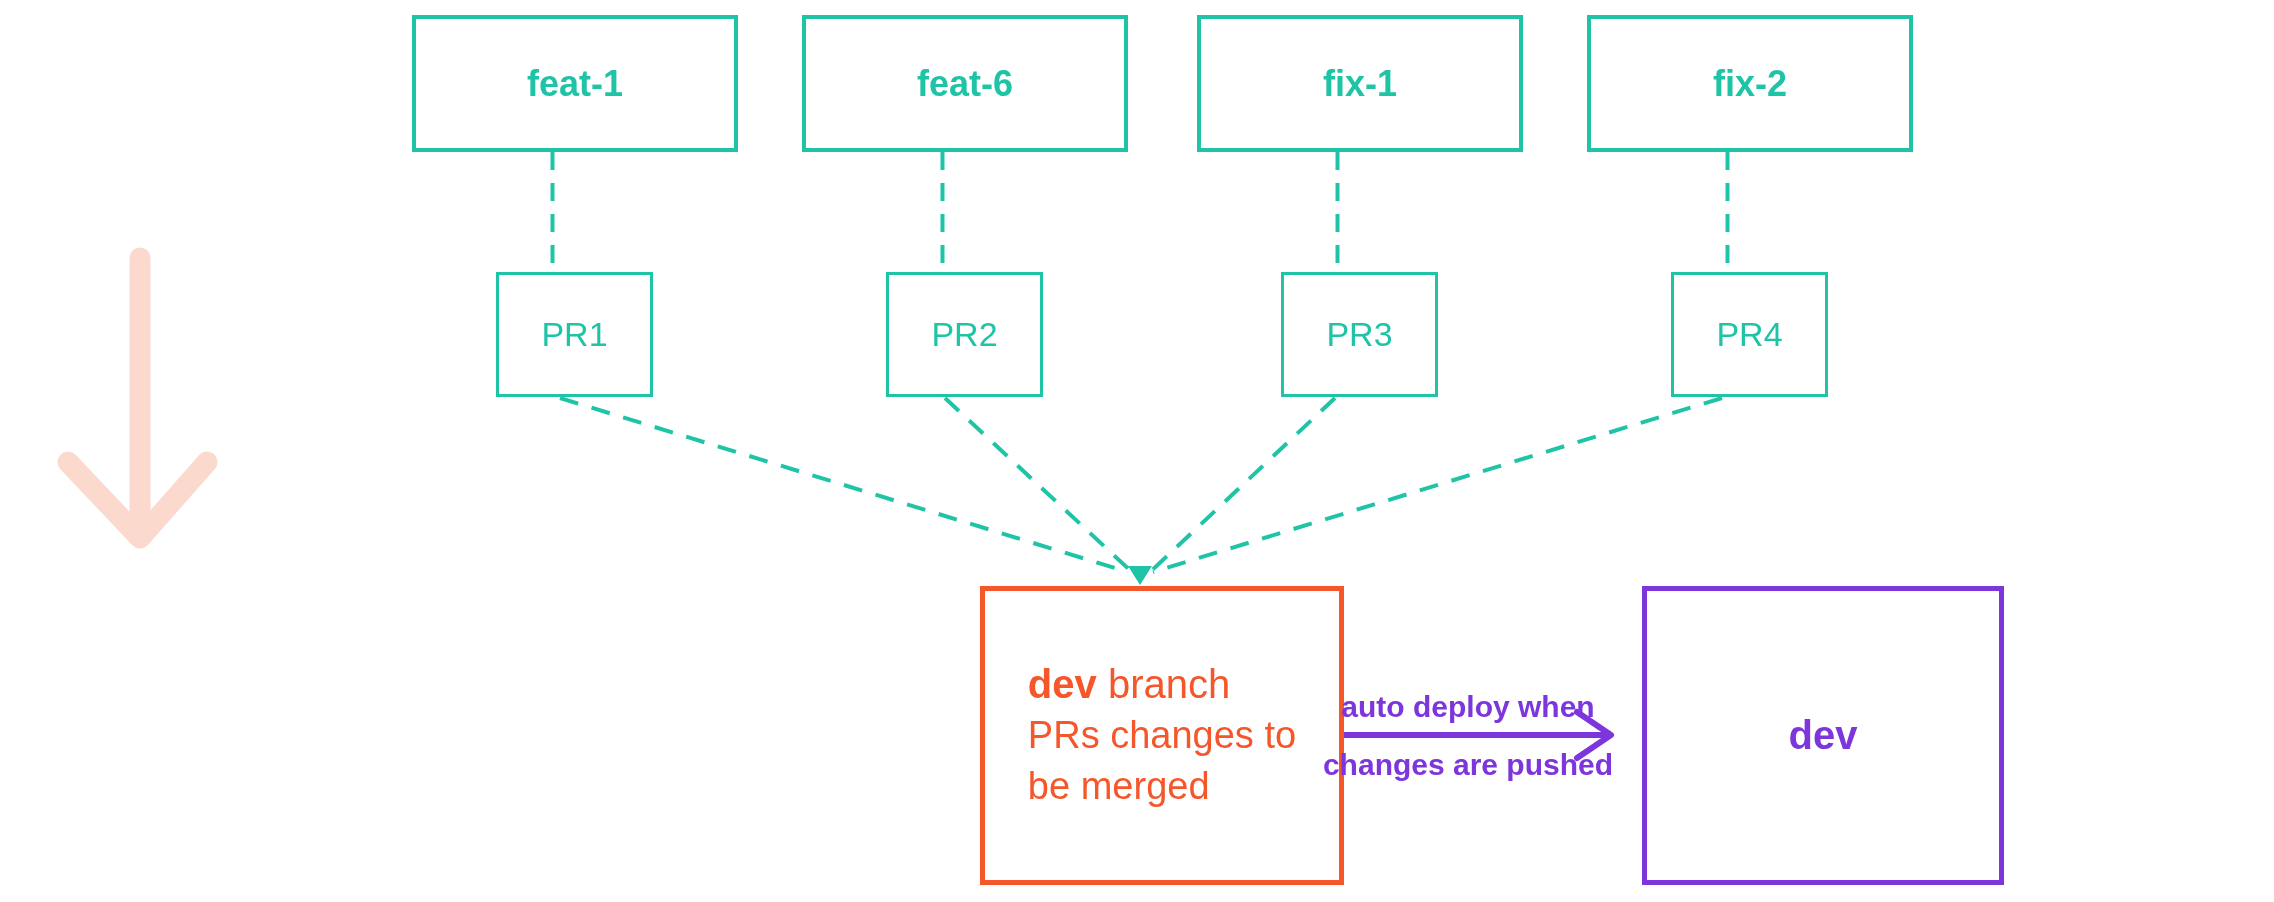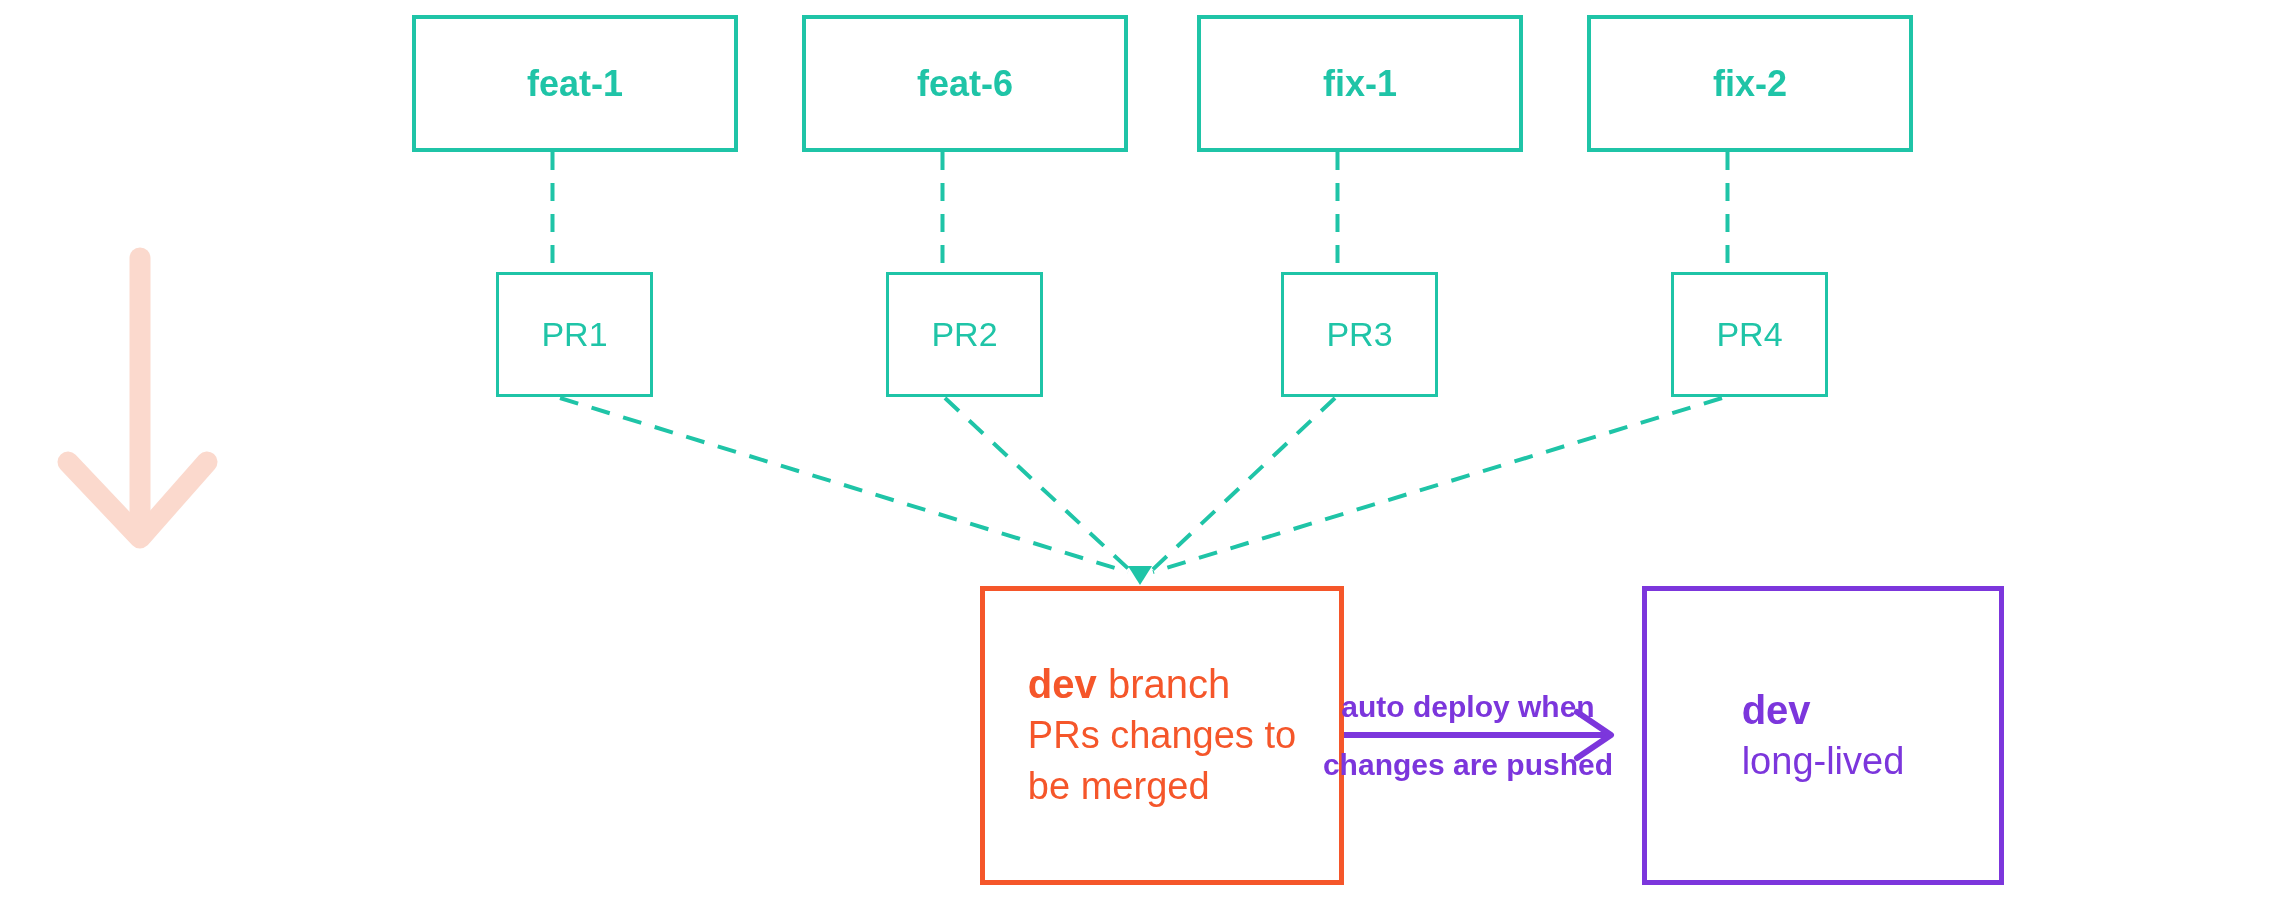--- a/index.html
+++ b/index.html
@@ -190,17 +190,16 @@
   </div>
 
   <div class="arrow-label arrow-label-top">auto deploy when</div>
   <div class="arrow-label arrow-label-bottom">changes are pushed</div>
 
   <div class="box dev-env-box">
     <div class="big-box-text">
       <div class="title-line">
         <b>dev</b>
       </div>
-      <div>long-lived</div>
     </div>
   </div>
 
 </div>
 
 </body></html>

